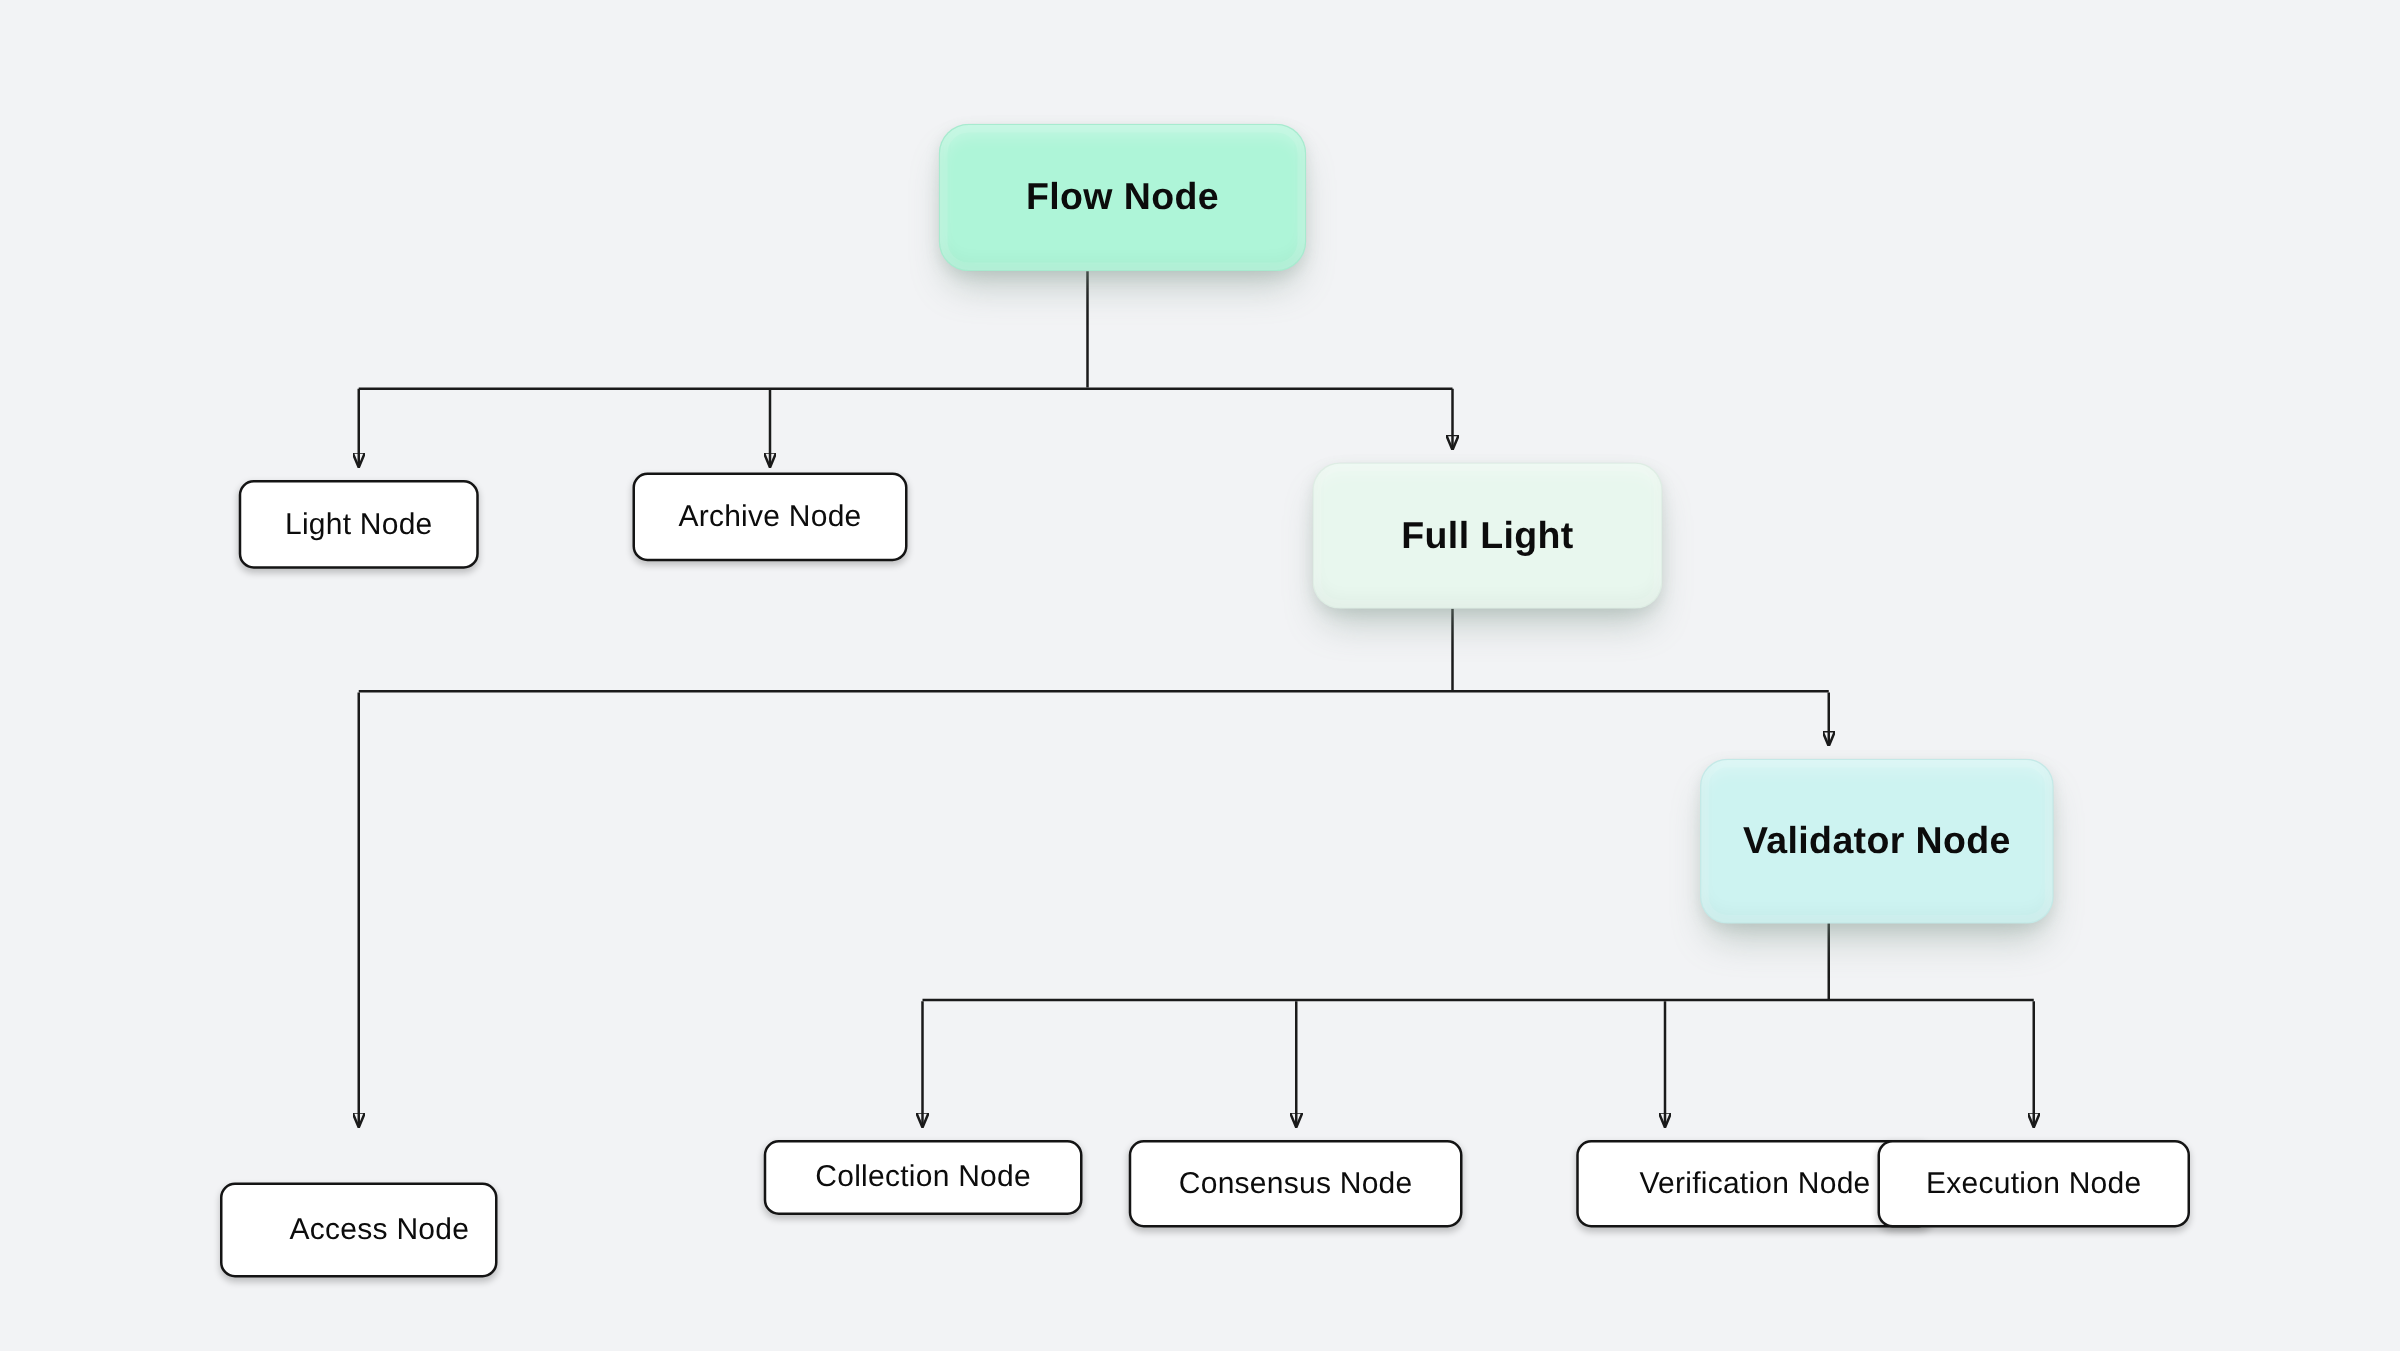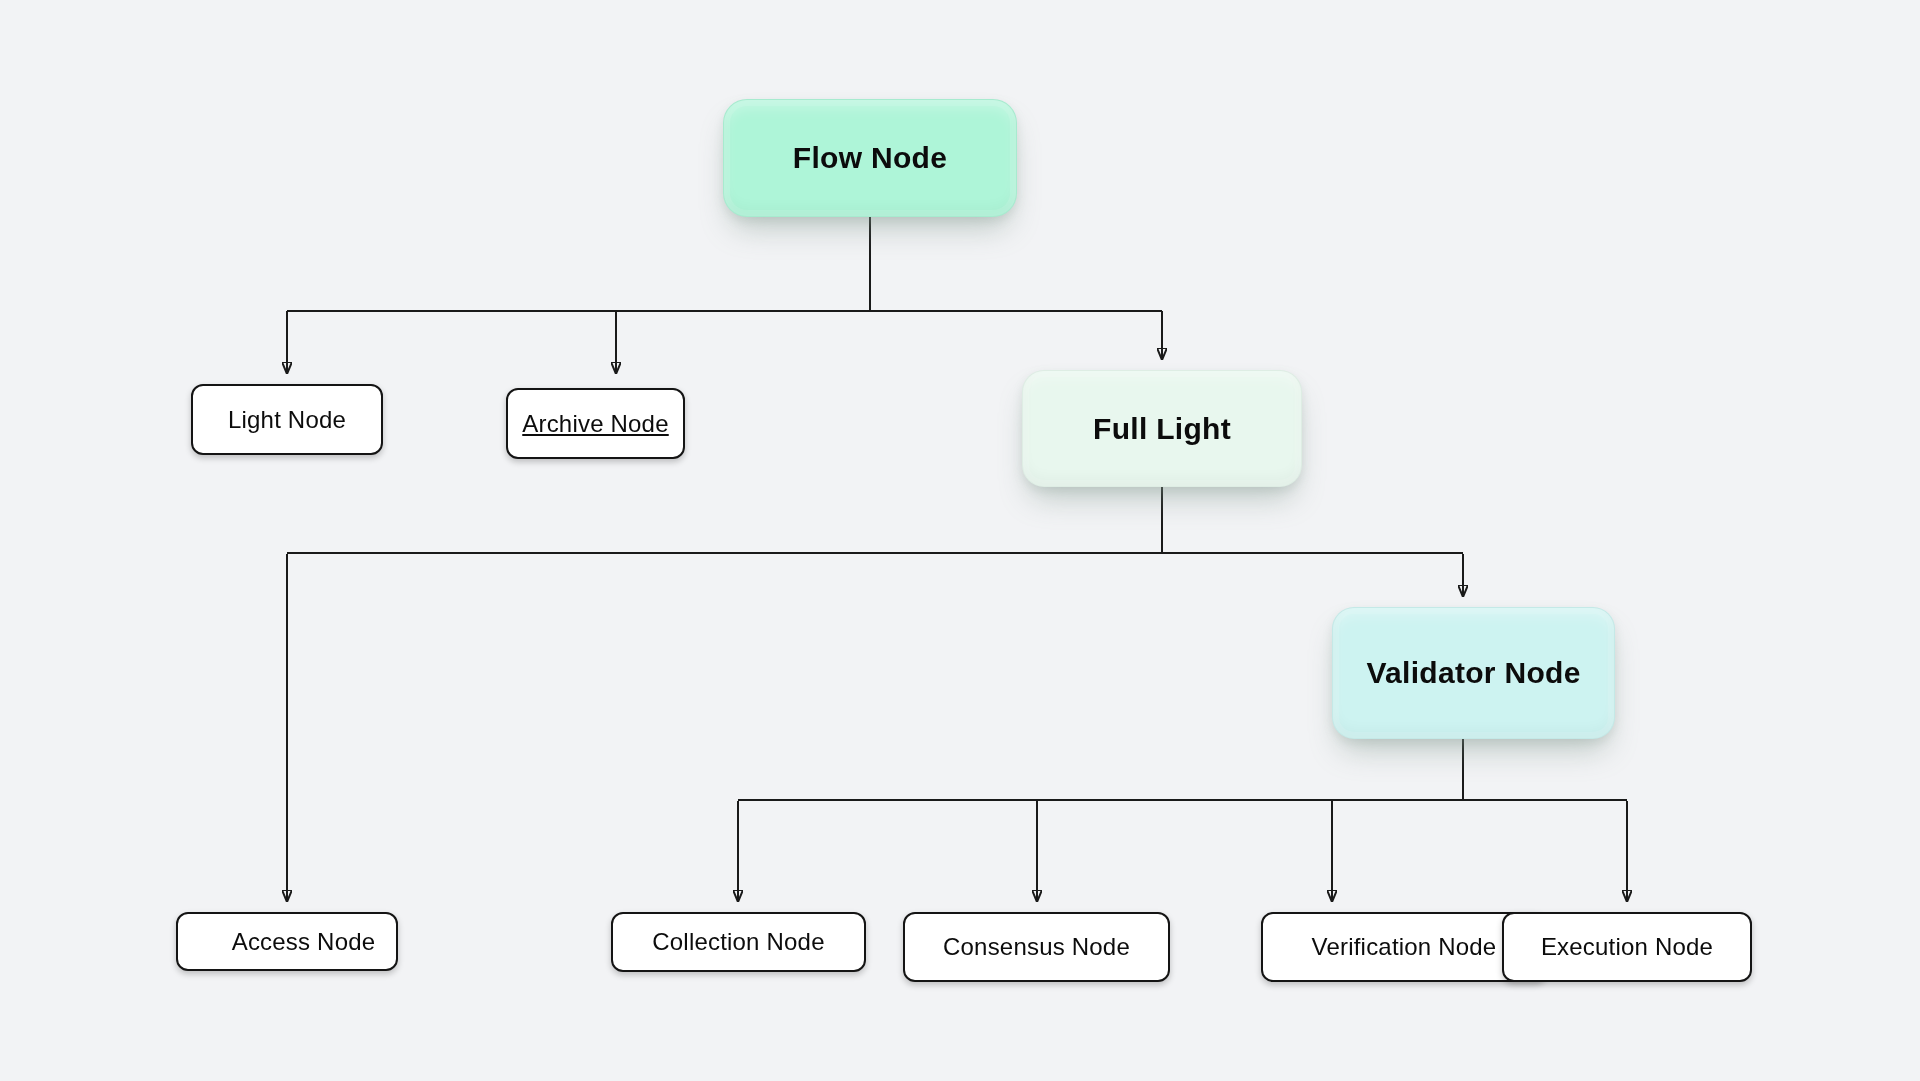--- a/index.html
+++ b/index.html
@@ -39,20 +39,21 @@
     border: 1px solid rgba(0,0,0,0.04);
     box-shadow:
       0 18px 30px -8px rgba(125, 148, 138, 0.45),
       0 4px 10px rgba(125, 148, 138, 0.18),
       inset 0 0 0 6px rgba(255,255,255,0.10),
       inset 0 -8px 14px rgba(0,0,0,0.035),
       inset 0 8px 14px rgba(255,255,255,0.28);
     font-size: 30px;
     font-weight: 600;
     letter-spacing: 0.3px;
+    margin-left: 28px;
   }
   .node.plain {
     background: #ffffff;
     border: 2px solid #141414;
     border-radius: 12px;
     box-shadow: 0 3px 6px rgba(0,0,0,0.22);
     font-size: 24px;
     font-weight: 500;
     letter-spacing: 0.2px;
   }
@@ -90,33 +91,33 @@
   </svg>
 
   <div class="node colored" style="left: 723px; top: 99px; width: 294px; height: 118px; background: rgb(174, 245, 216);">
     <span class="label">Flow Node</span>
   </div>
 
   <div class="node plain" style="left:191px; top:384px; width:192px; height:71px;">
     <span class="label">Light Node</span>
   </div>
 
-  <div class="node plain" style="left:506px; top:388px; width:179px; height:71px;text-decoration:underline;">
+  <div class="node plain" style="left:506px; top:378px; width:220px; height:71px;">
     <span class="label">Archive Node</span>
   </div>
 
   <div class="node colored" style="left: 1022px; top: 370px; width: 280px; height: 117px; border-radius: 22px; background: rgb(232, 247, 238);">
     <span class="label">Full Light</span>
   </div>
 
   <div class="node colored" style="left: 1332px; top: 607px; width: 283px; height: 132px; border-radius: 22px; background: rgb(205, 243, 241);">
     <span class="label">Validator Node</span>
   </div>
 
-  <div class="node plain" style="left:176px; top:912px; width:222px; height:59px;padding-left:33px;">
+  <div class="node plain" style="left:176px; top:946px; width:222px; height:76px;padding-left:33px;">
     <span class="label">Access Node</span>
   </div>
 
   <div class="node plain" style="left:611px; top:912px; width:255px; height:60px;">
     <span class="label">Collection Node</span>
   </div>
 
   <div class="node plain" style="left:903px; top:912px; width:267px; height:70px;">
     <span class="label">Consensus Node</span>
   </div>

